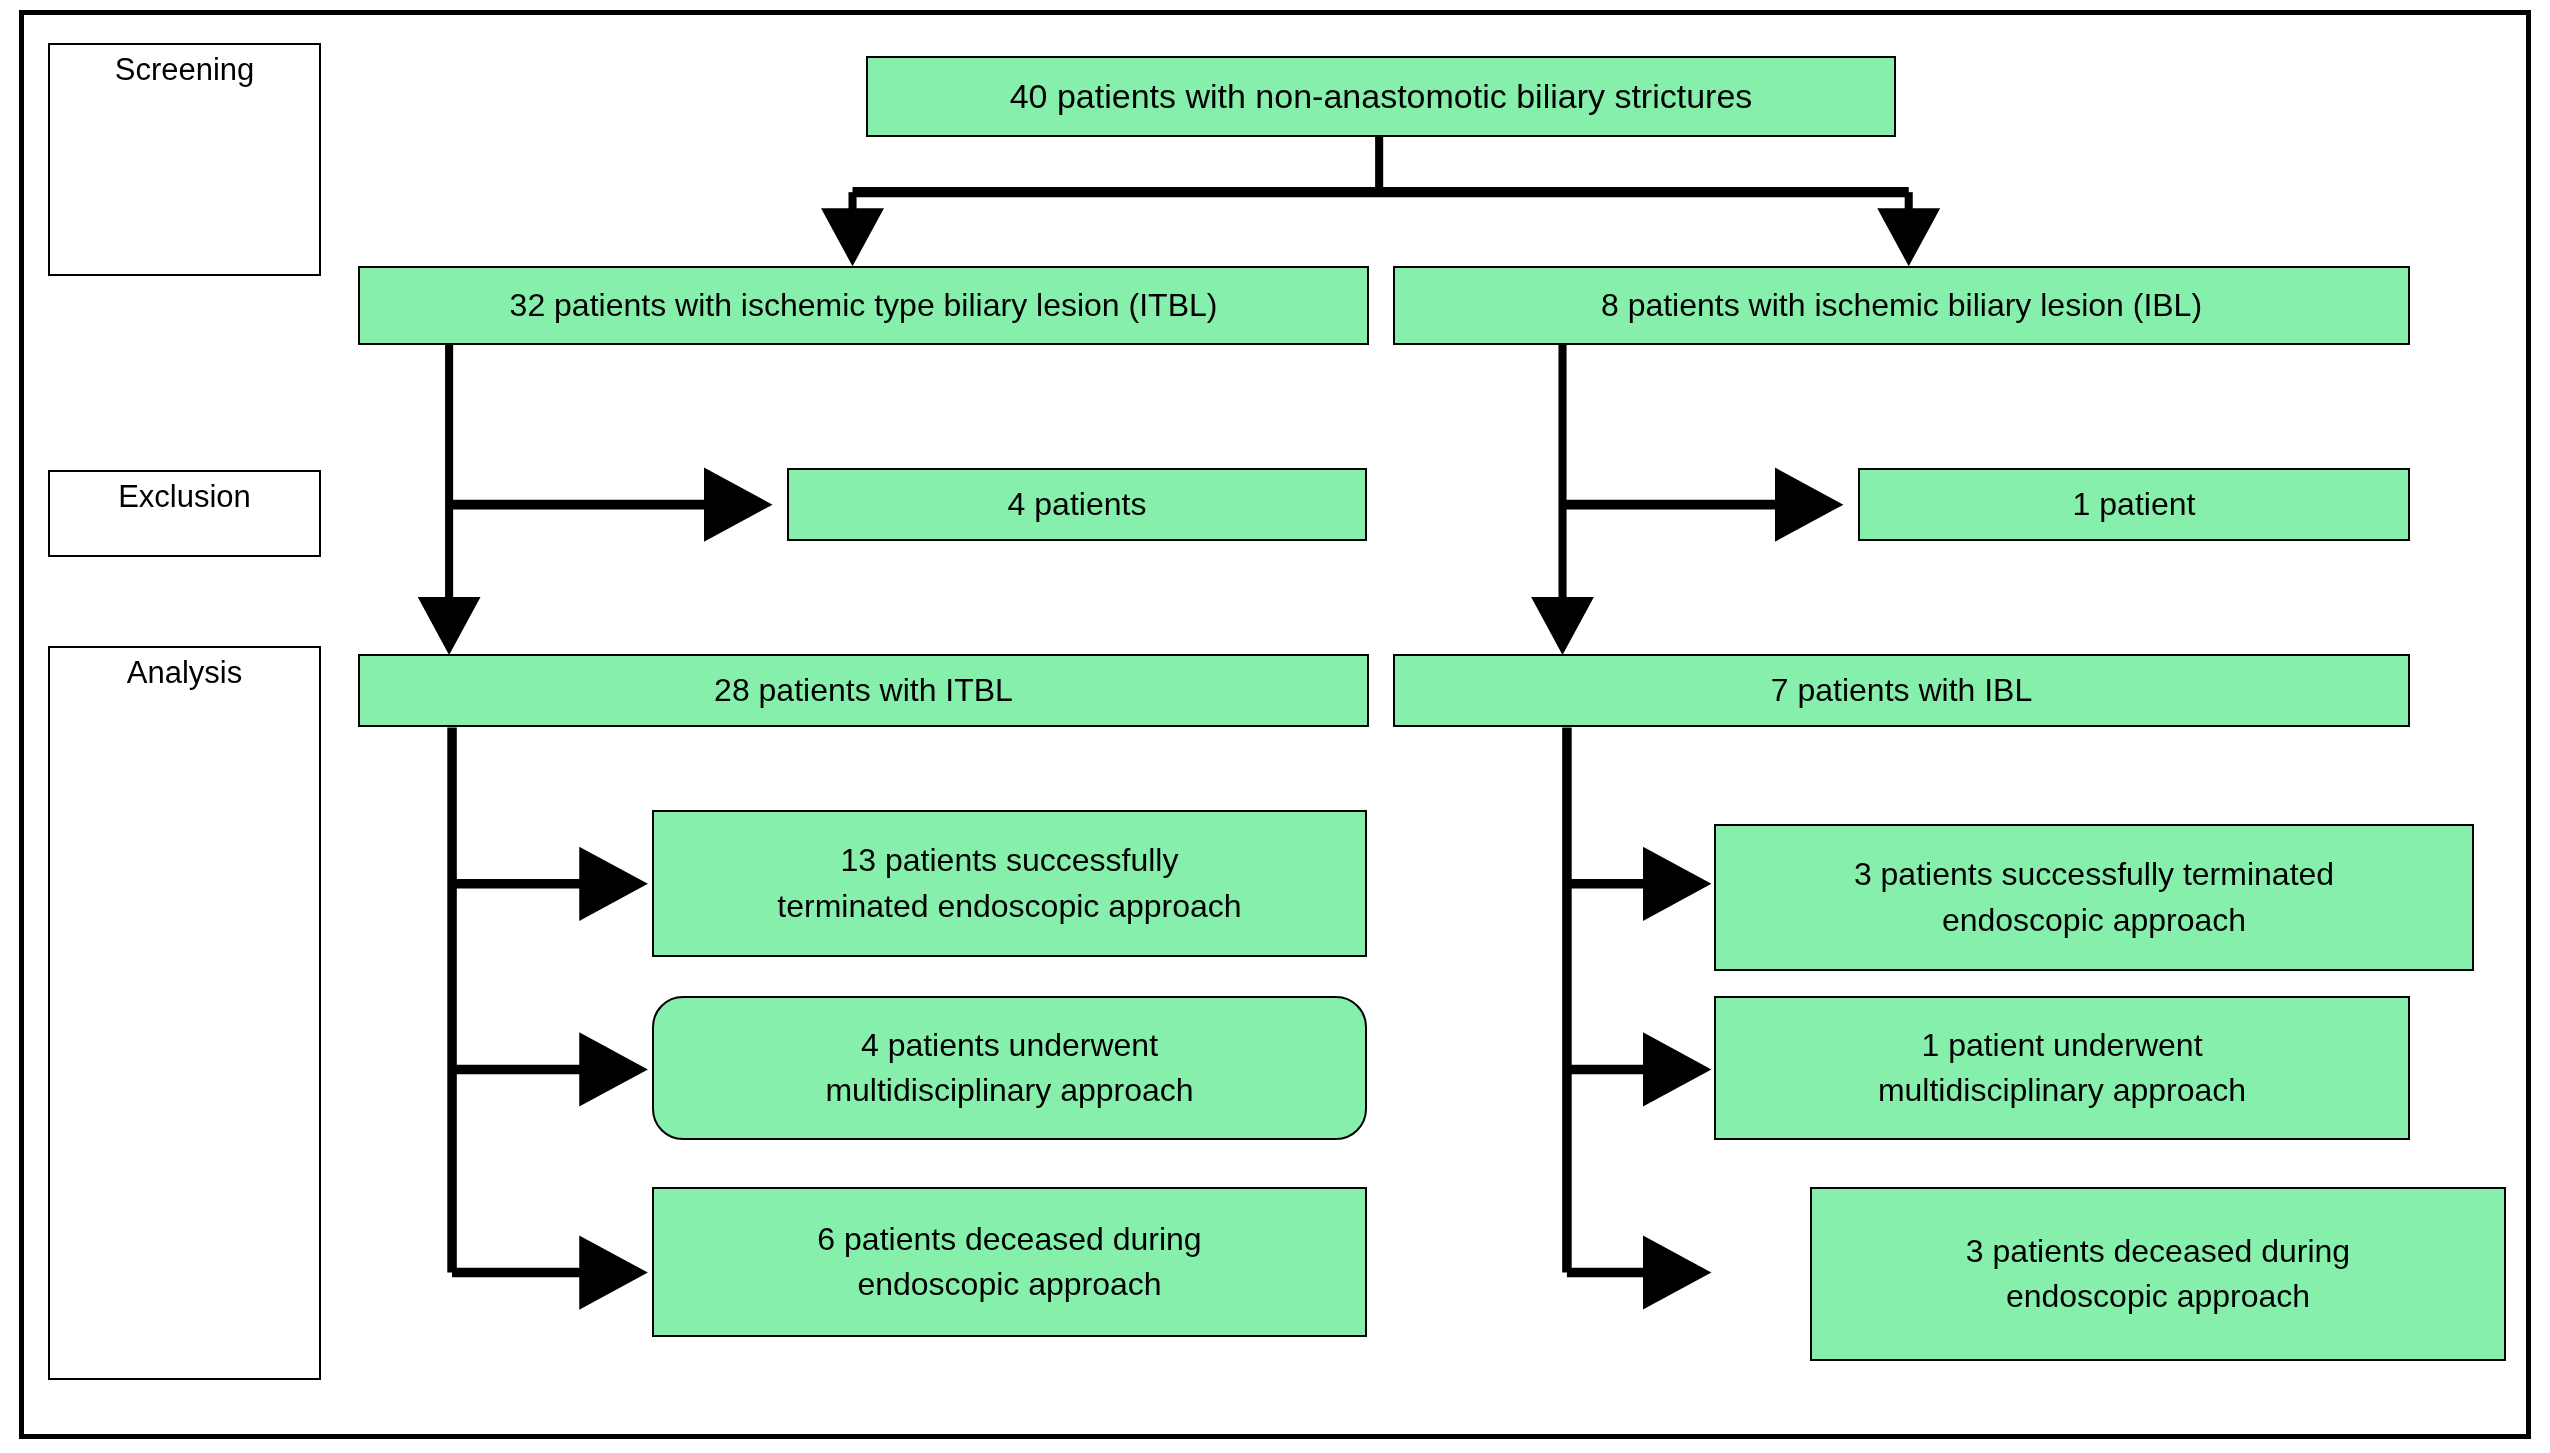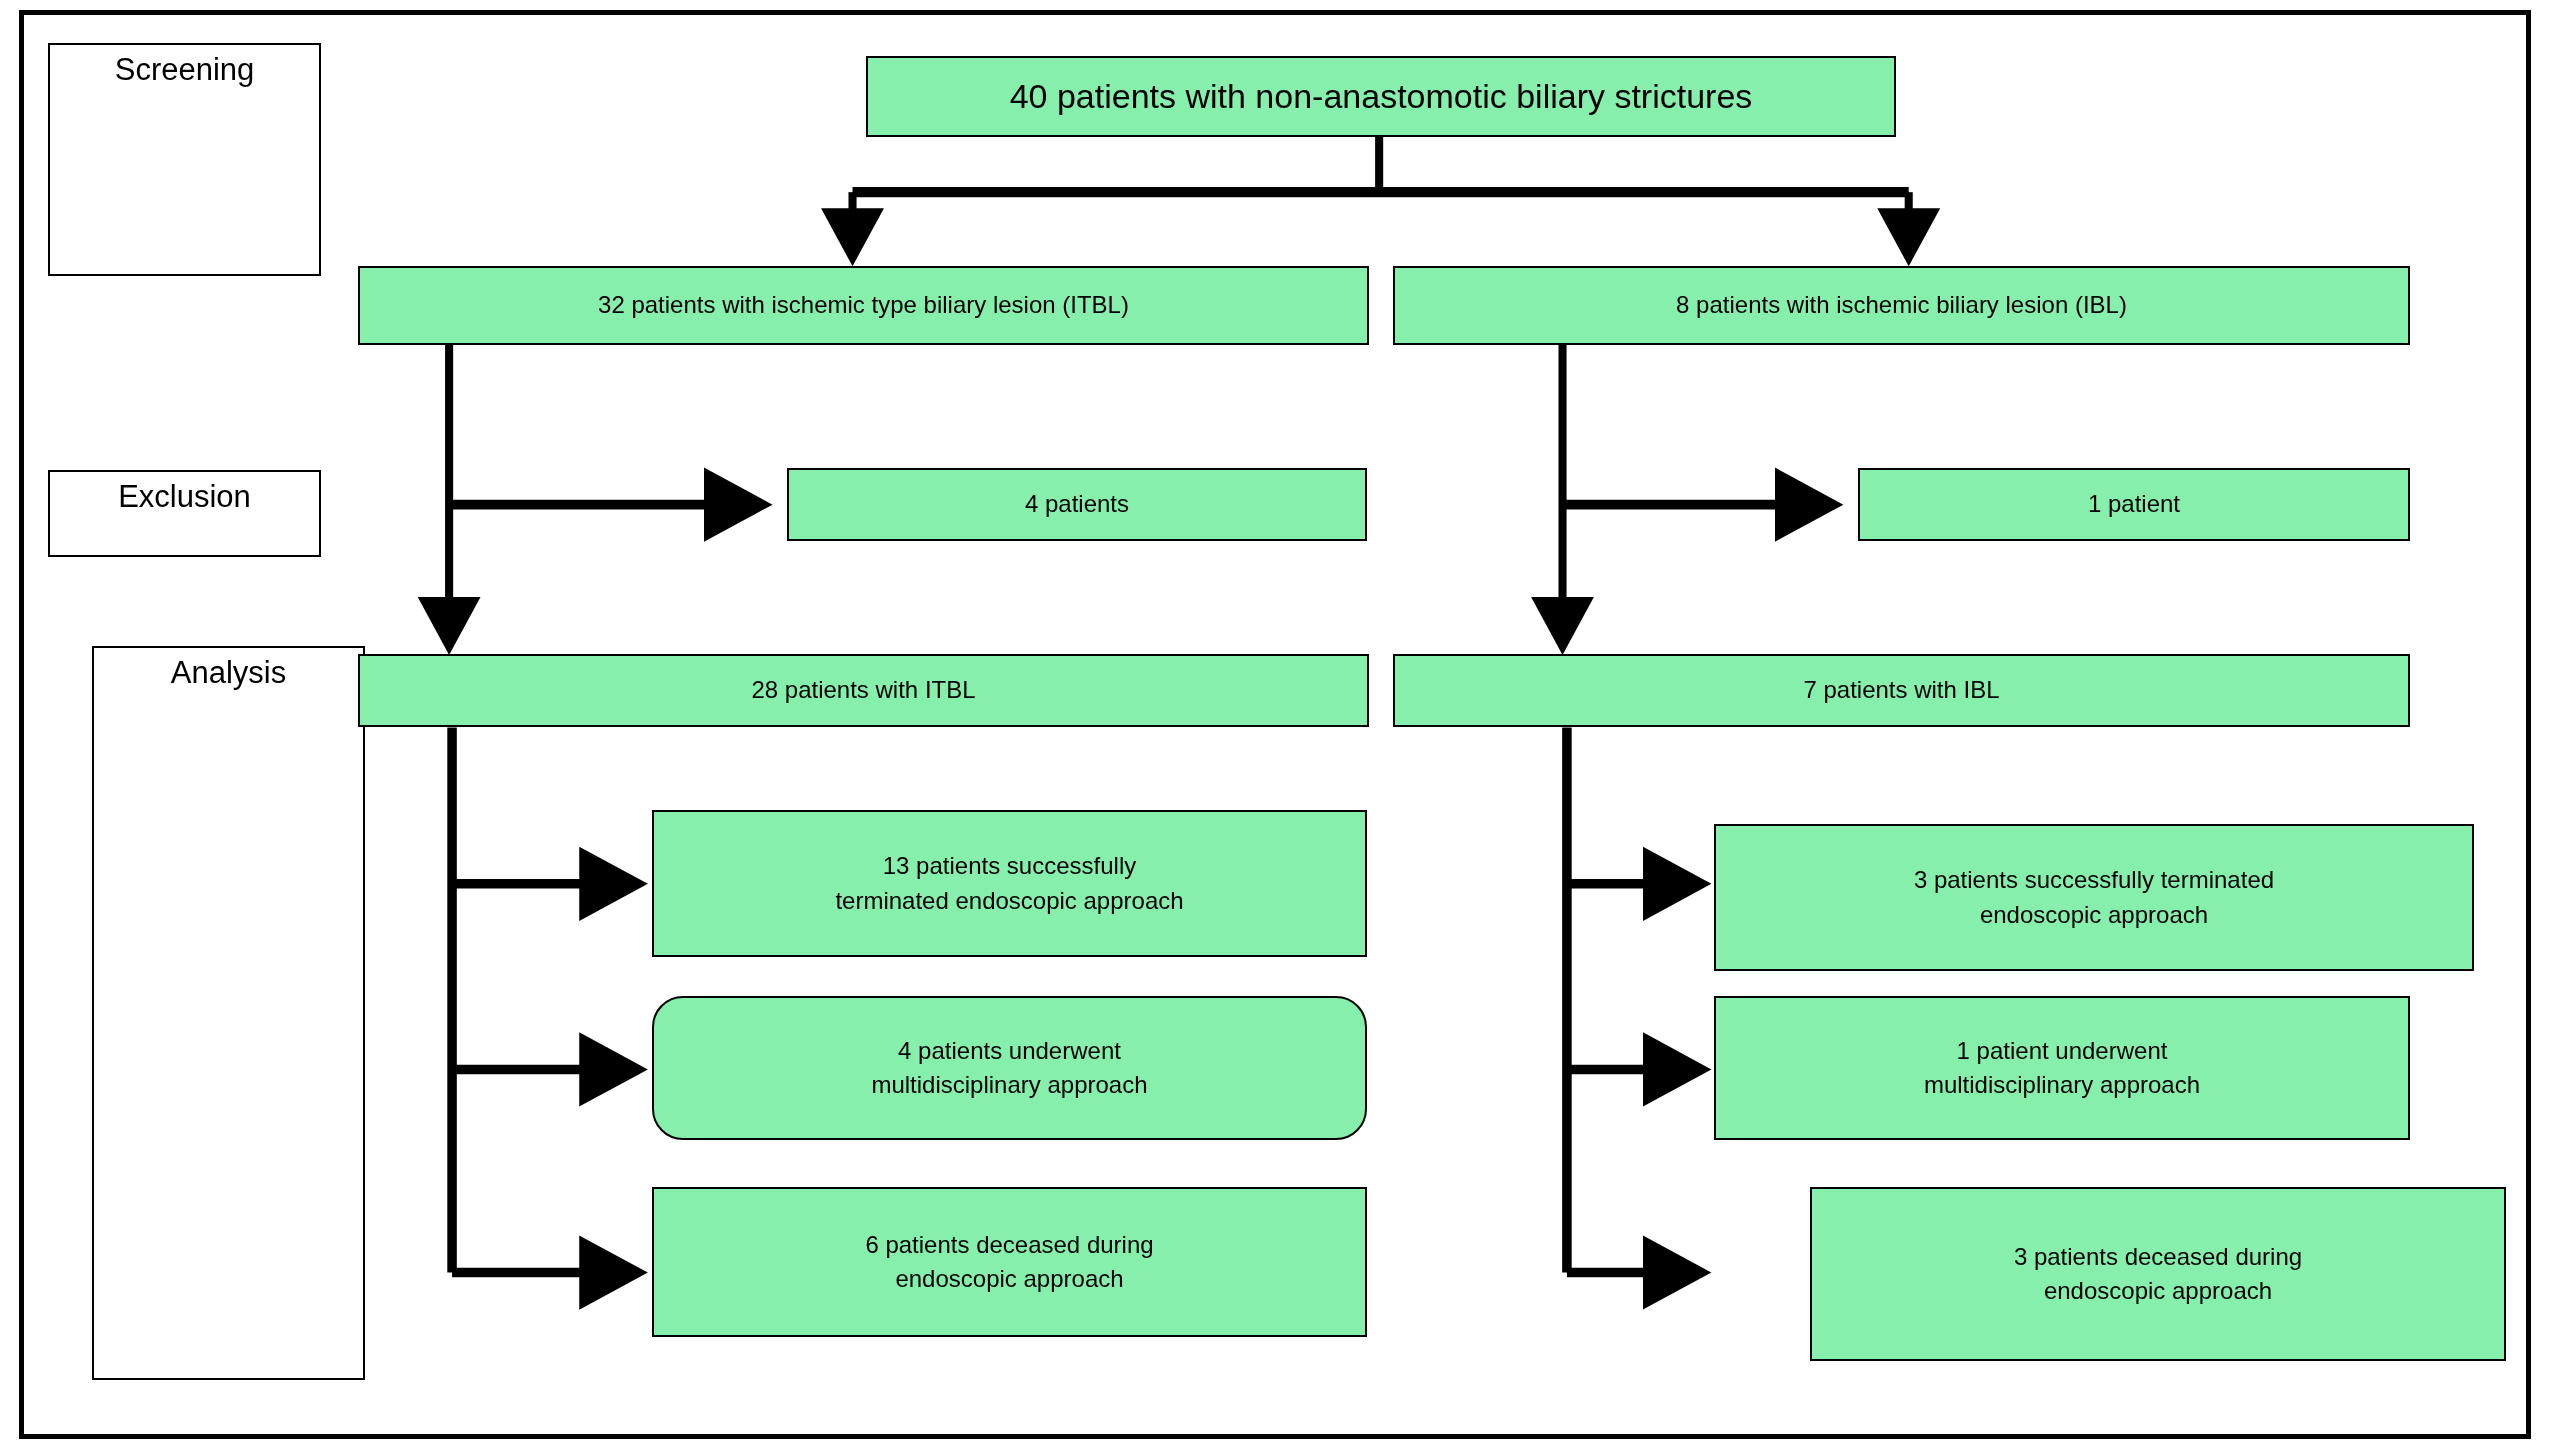--- a/index.html
+++ b/index.html
@@ -54,21 +54,21 @@
     border: 2.2px solid #000000;
     background: #ffffff;
     display: flex;
     align-items: flex-start;
     justify-content: center;
     text-align: center;
     color: #000000;
     padding-top: 7.3px;
   }
   .fs-title   { font-size: 34px; }
-  .fs-node    { font-size: 24px; }
+  .fs-node    { font-size: 32px; }
   .fs-stage   { font-size: 31px; }
   .nowrap { white-space: nowrap; }
   .two-line { white-space: pre-line; }
 </style>
 </head>
 <body>
 
 <div id="stage">
 
   <div class="outer-frame"></div>
@@ -117,21 +117,21 @@
   </svg>
 
   <div class="stage-box fs-stage" style="left:48px; top:43px; width:273px; height:233px;">
     <span>Screening</span>
   </div>
 
   <div class="stage-box fs-stage" style="left:48px; top:470px; width:273px; height:87px;">
     <span>Exclusion</span>
   </div>
 
-  <div class="stage-box fs-stage" style="left:48px; top:646px; width:273px; height:734px;margin-left:44px;">
+  <div class="stage-box fs-stage" style="left:48px; top:646px; width:273px; height:734px;">
     <span>Analysis</span>
   </div>
 
   <div class="node fs-title nowrap" style="left:866px; top:56px; width:1030px; height:81px;">
     <span>40 patients with non-anastomotic biliary strictures</span>
   </div>
 
   <div class="node fs-node nowrap" style="left:358px; top:266px; width:1011px; height:79px;">
     <span>32 patients with ischemic type biliary lesion (ITBL)</span>
   </div>

